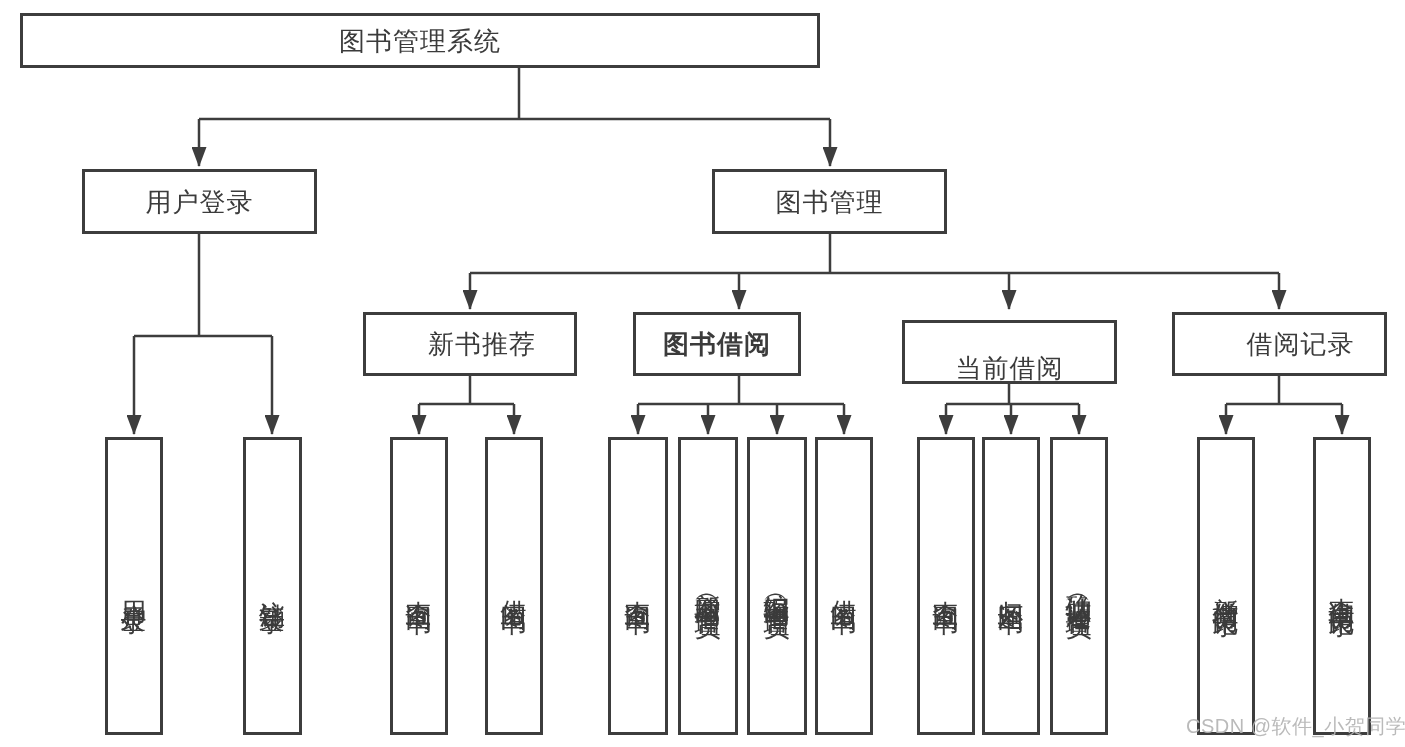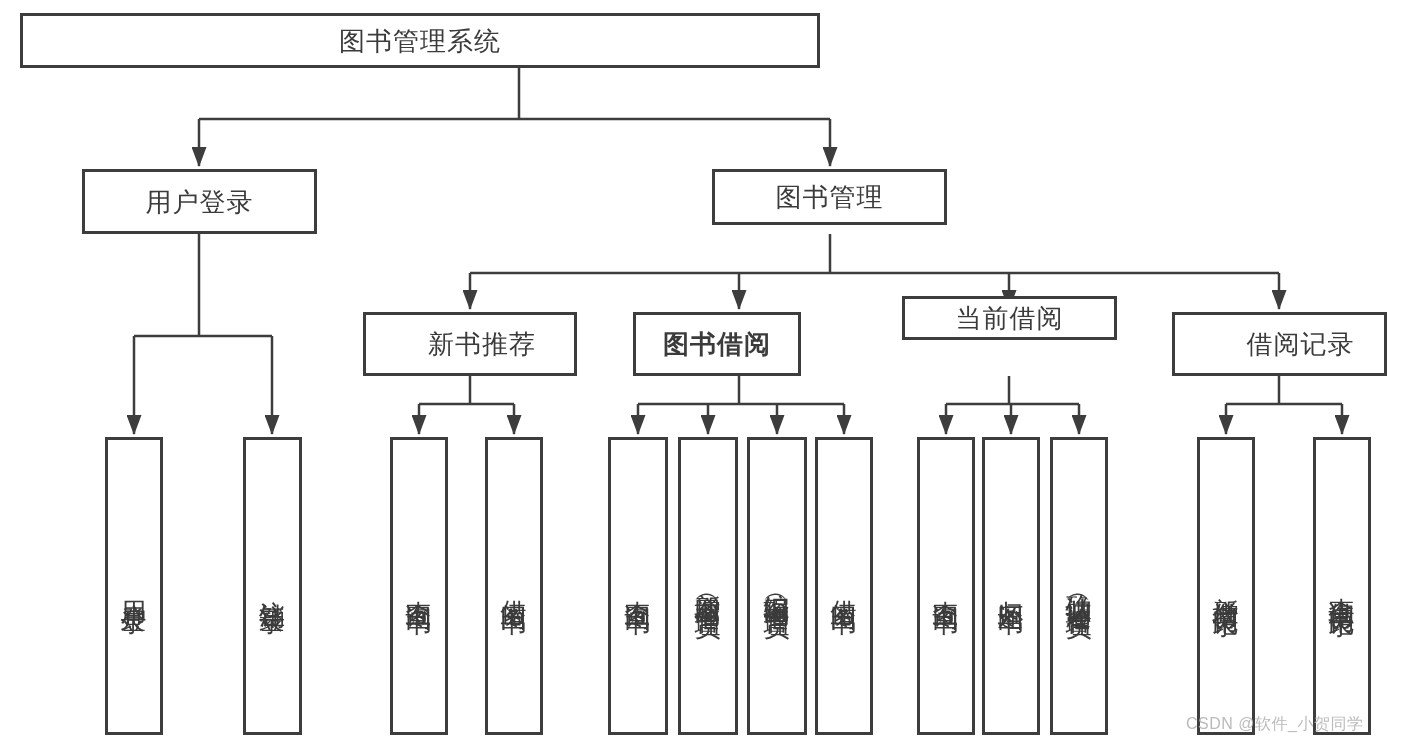--- a/index.html
+++ b/index.html
@@ -36,21 +36,21 @@
     writing-mode: vertical-lr;
     text-orientation: mixed;
     letter-spacing: 3px;
     line-height: 1;
     white-space: nowrap;
   }
   .watermark {
     position: absolute;
     left: 1186px;
     top: 714px;
-    font-size: 16px;
+    font-size: 20px;
     line-height: 1.2;
     color: #b5b5b5;
     letter-spacing: 0.5px;
     z-index: 2;
     opacity: 0.92;
     white-space: nowrap;
   }
 </style>
 </head>
 <body>
@@ -101,31 +101,31 @@
     </g>
   </svg>
 
   <div class="node" style="left:20px; top:13px; width:800px; height:55px;">
     <span>图书管理系统</span>
   </div>
 
   <div class="node" style="left:82px; top:169px; width:235px; height:65px;">
     <span>用户登录</span>
   </div>
-  <div class="node" style="left:712px; top:169px; width:235px; height:56px;align-items:center;">
+  <div class="node" style="left:712px; top:169px; width:235px; height:65px;align-items:center;">
     <span>图书管理</span>
   </div>
 
   <div class="node" style="left:363px; top:312px; width:214px; height:64px;padding-left:24px;">
     <span>新书推荐</span>
   </div>
   <div class="node" style="left:633px; top:312px; width:168px; height:64px;font-weight:bold;">
     <span>图书借阅</span>
   </div>
-  <div class="node" style="left:902px; top:296px; width:215px; height:44px;">
+  <div class="node" style="left:902px; top:320px; width:215px; height:64px;align-items:flex-end;">
     <span>当前借阅</span>
   </div>
   <div class="node" style="left:1172px; top:312px; width:215px; height:64px;padding-left:42px;">
     <span>借阅记录</span>
   </div>
 
   <div class="node leaf" style="left:105px; top:437px; width:58px; height:298px;">
     <span class="vtext">用户登录</span>
   </div>
   <div class="node leaf" style="left:243px; top:437px; width:59px; height:298px;">

